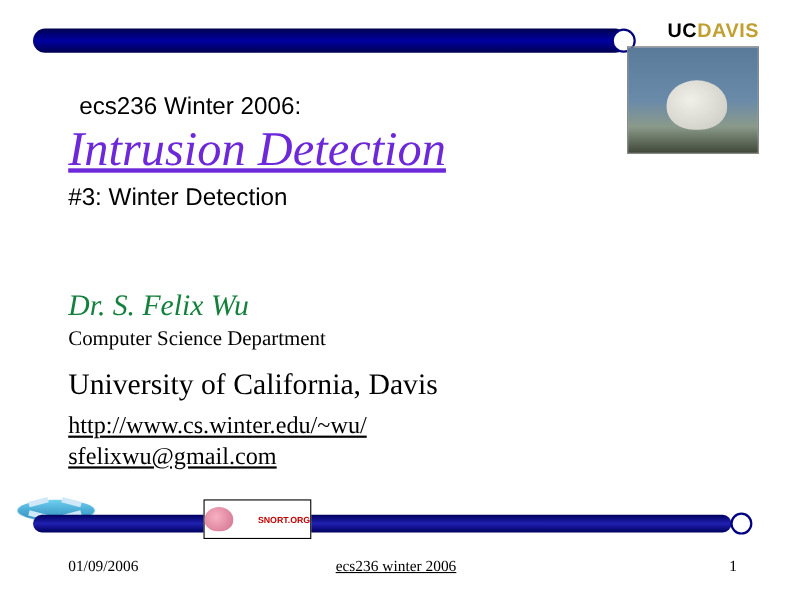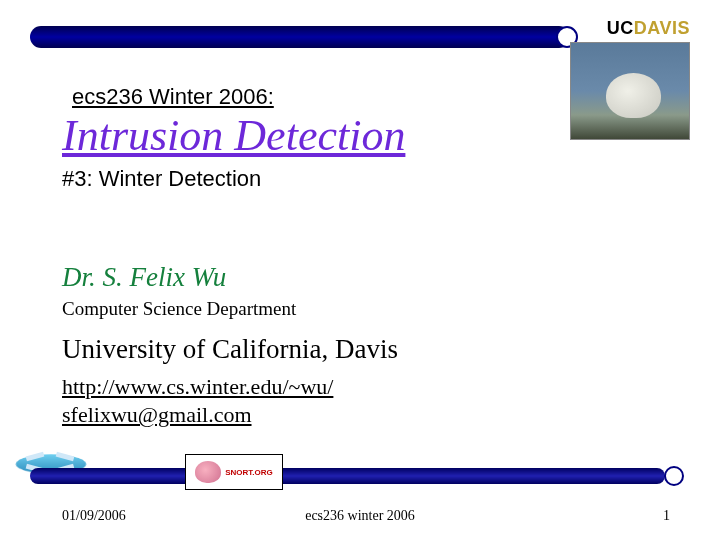--- a/index.html
+++ b/index.html
@@ -60,21 +60,20 @@
     background: radial-gradient(ellipse at 40% 40%, #f0f0e8, #c8c8c0);
     border-radius: 50% 50% 45% 45%;
   }
   .course-code {
     position: absolute;
     top: 84px;
     left: 72px;
     font-family: 'Comic Sans MS', cursive, sans-serif;
     font-size: 22px;
     color: #000;
-    text-decoration: underline;
   }
   .title {
     position: absolute;
     top: 110px;
     left: 62px;
     font-family: 'Times New Roman', serif;
     font-style: italic;
     font-size: 44px;
     color: #6d28d9;
     text-decoration: underline;
@@ -175,21 +174,21 @@
   .snort-logo {
     position: absolute;
     top: 454px;
     left: 185px;
     width: 98px;
     height: 36px;
     background: #fff;
     border: 1px solid #000;
     display: flex;
     align-items: center;
-    justify-content: center;
+    justify-content: space-between;
     font-family: Arial, sans-serif;
     font-size: 8px;
     font-weight: bold;
     color: #c00000;
   }
   .snort-pig {
     width: 26px;
     height: 22px;
     background: radial-gradient(circle at 40% 40%, #f8b0c0, #d07090);
     border-radius: 50% 50% 45% 45%;
@@ -205,20 +204,21 @@
   }
   .footer-center {
     position: absolute;
     top: 508px;
     left: 0;
     width: 720px;
     text-align: center;
     font-family: 'Times New Roman', serif;
     font-size: 14px;
     color: #000;
+    text-decoration: underline;
   }
   .footer-page {
     position: absolute;
     top: 508px;
     right: 50px;
     font-family: 'Times New Roman', serif;
     font-size: 14px;
     color: #000;
   }
 </style>

